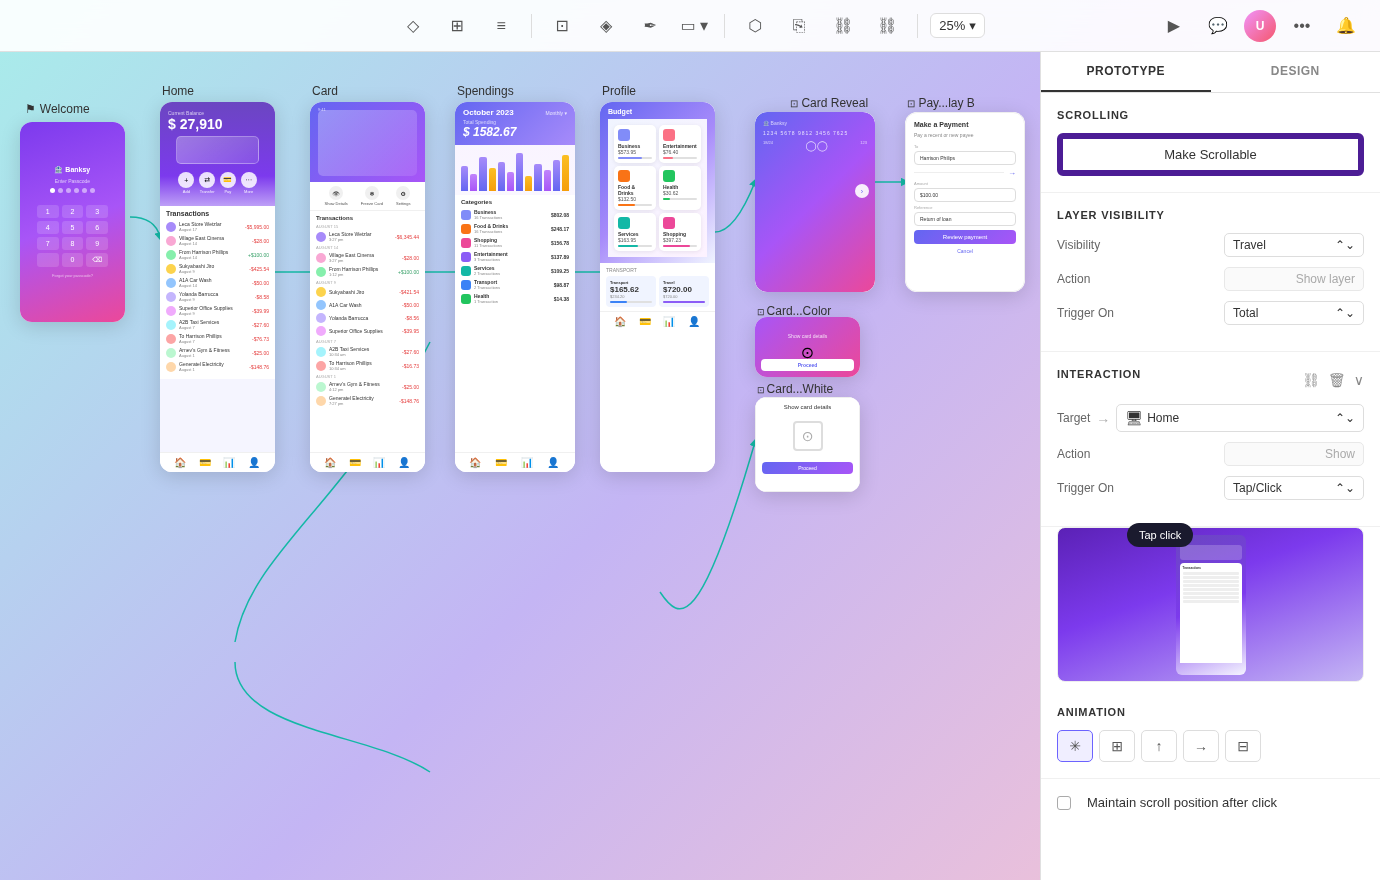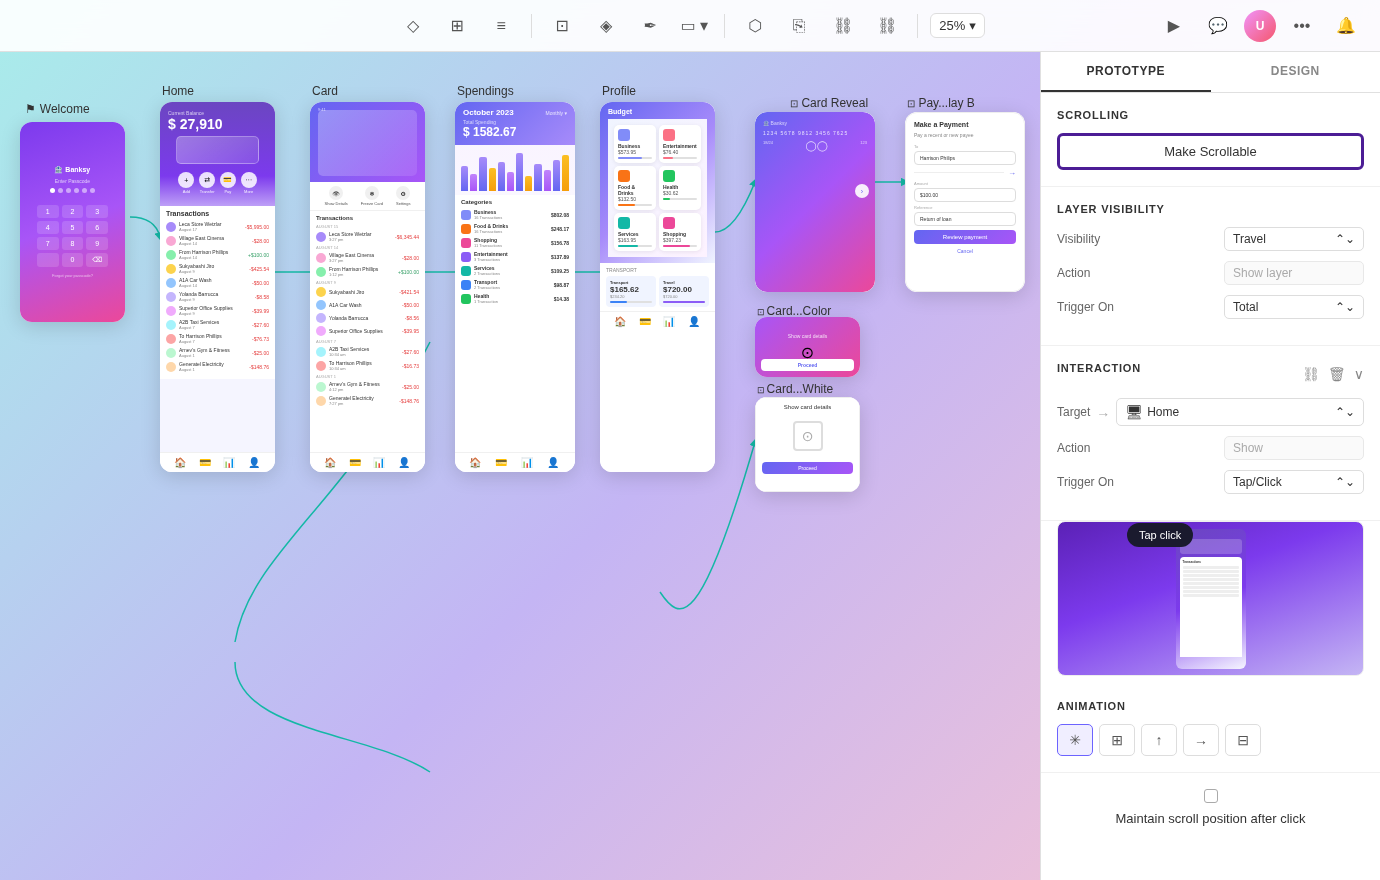--- a/index.html
+++ b/index.html
@@ -117,30 +117,31 @@
     .checkbox {
       width: 14px; height: 14px;
       border: 1.5px solid #aaa;
       border-radius: 3px;
       cursor: pointer;
     }
     .make-scrollable-btn {
       width: 100%;
       padding: 8px;
       background: white;
-      border: 3px solid #4c1d95;
+      border: 6px solid #4c1d95;
       border-radius: 6px;
       font-size: 13px;
       color: #333;
       cursor: pointer;
       text-align: center;
     }
     .panel-row {
       display: flex; align-items: center; justify-content: space-between;
       margin-bottom: 10px;
+      text-align: right;
     }
     .panel-label {
       font-size: 12px; color: #666;
     }
     .panel-select {
       display: flex; align-items: center; gap: 4px;
       border: 1px solid #ddd;
       border-radius: 5px;
       padding: 4px 8px;
       font-size: 12px; color: #333;
@@ -197,23 +198,23 @@
       border-radius: 5px;
       background: white;
       display: flex; align-items: center; justify-content: center;
       cursor: pointer;
       font-size: 14px; color: #555;
     }
     .anim-btn.active { border-color: #6c63ff; background: #f0eeff; }
 
     
     .maintain-row {
-      display: flex; align-items: center; gap: 8px;
+      display: flex; align-items: center; gap: 16px;
       padding: 16px;
-      font-size: 13px; color: #333; flex-direction: column;
+      font-size: 13px; color: #333;
     }
 
     
     .mobile-frame {
       position: absolute;
       border-radius: 12px;
       overflow: hidden;
       box-shadow: 0 4px 20px rgba(0,0,0,0.15);
       background: white;
     }
@@ -309,21 +310,21 @@
       background: white;
       width: 100%; height: 100%;
       overflow: hidden;
     }
     .spend-header {
       background: linear-gradient(135deg, #6366f1, #a78bfa);
       padding: 6px 8px;
       color: white;
     }
     .spend-title { font-size: 8px; font-weight: bold; }
-    .spend-amount { font-size: 12px; font-weight: bold; }
+    .spend-amount { font-size: 12px; font-weight: bold; font-style: italic; }
     .spend-chart { 
       height: 50px; 
       display: flex; align-items: flex-end; 
       gap: 2px; padding: 4px 6px;
       background: linear-gradient(180deg, rgba(200,150,255,0.1), rgba(150,100,255,0.05));
     }
     .chart-bar { 
       flex: 1; 
       background: linear-gradient(180deg, #a78bfa, #6366f1);
       border-radius: 2px 2px 0 0;

